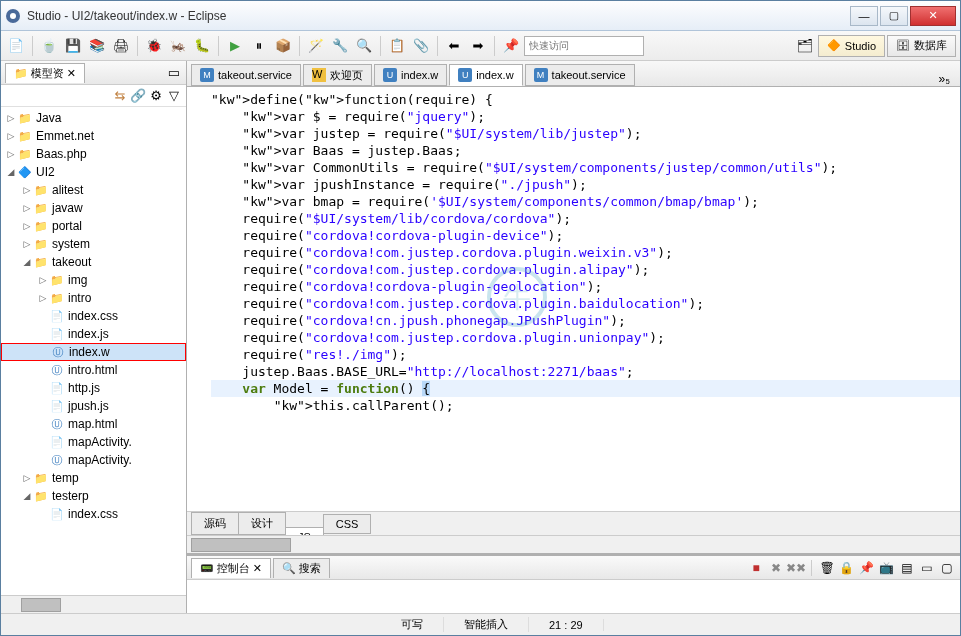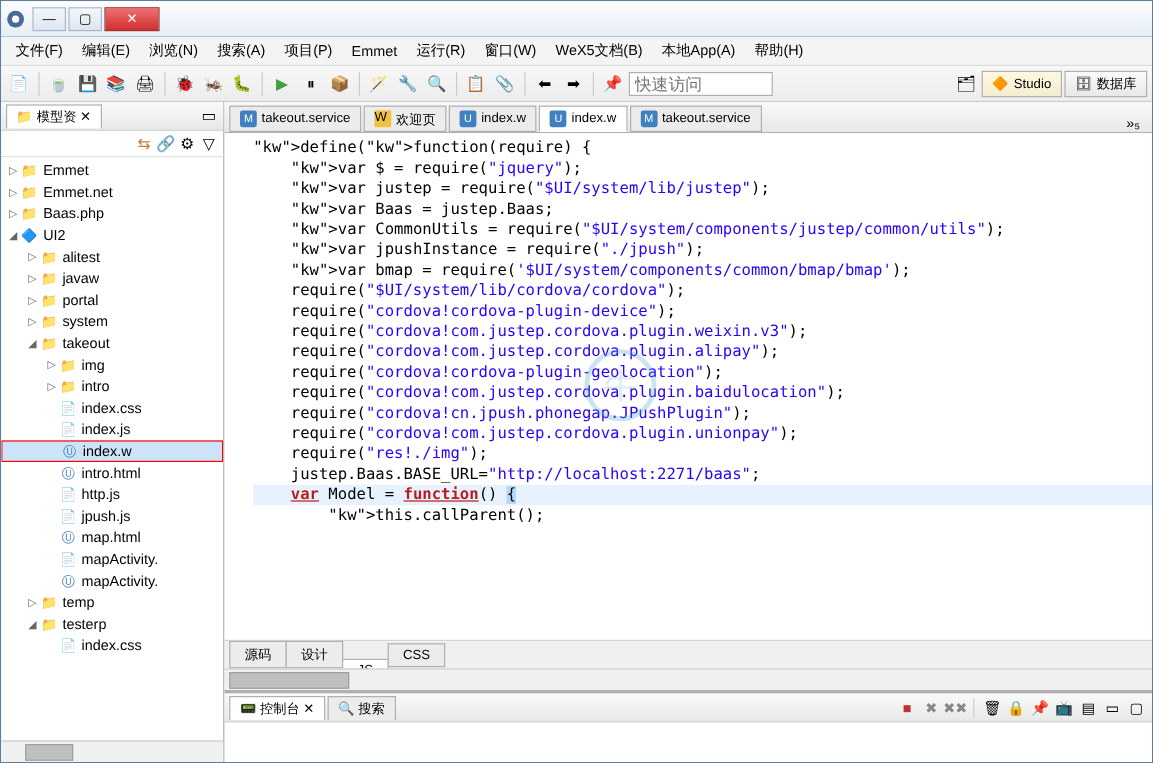--- a/index.html
+++ b/index.html
@@ -9,21 +9,21 @@
 .titlebar-icon { width: 16px; height: 16px; margin-right: 6px; }
 .titlebar-text { flex: 1; font-size: 12px; color: #333; }
 .winbtns { display: flex; gap: 2px; }
 .winbtn { width: 28px; height: 20px; border: 1px solid #a8b8c8; background: linear-gradient(#f5f8fb,#dce5ef); font-size: 11px; display: flex; align-items: center; justify-content: center; cursor: pointer; }
 .winbtn.close { background: linear-gradient(#f07070,#d03030); color: #fff; width: 46px; border-color: #a03030; }
 .menubar { height: 24px; background: #f4f4f4; display: flex; align-items: center; padding: 0 4px; border-bottom: 1px solid #ddd; }
 .menu-item { padding: 3px 8px; cursor: pointer; }
 .toolbar { height: 30px; background: linear-gradient(#f8f8f8,#ececec); display: flex; align-items: center; padding: 0 4px; border-bottom: 1px solid #ccc; gap: 2px; }
 .tbtn { width: 22px; height: 22px; border: 1px solid transparent; display: flex; align-items: center; justify-content: center; cursor: pointer; font-size: 13px; }
 .tsep { width: 1px; height: 20px; background: #ccc; margin: 0 3px; }
-.quick-input { width: 120px; height: 20px; border: 1px solid #b0b0b0; padding: 0 4px; font-size: 14px; }
+.quick-input { width: 120px; height: 20px; border: 1px solid #b0b0b0; padding: 0 4px; font-size: 10px; }
 .persp-btn { height: 22px; padding: 0 8px; border: 1px solid #b0b0b0; background: linear-gradient(#fafafa,#e8e8e8); display: flex; align-items: center; gap: 4px; cursor: pointer; font-size: 11px; }
 .persp-btn.active { background: linear-gradient(#fff8e0,#f5edd0); }
 .main { flex: 1; display: flex; overflow: hidden; }
 .sidebar { width: 186px; border-right: 1px solid #b0b0b0; display: flex; flex-direction: column; background: #fff; }
 .view-header { height: 24px; background: linear-gradient(#fafafa,#e8e8e8); border-bottom: 1px solid #ccc; display: flex; align-items: center; padding: 0 4px; gap: 4px; }
 .view-tab { padding: 2px 8px; background: #fff; border: 1px solid #b0b0b0; border-bottom: none; font-size: 11px; display: flex; align-items: center; gap: 3px; }
 .view-tools { height: 22px; display: flex; justify-content: flex-end; align-items: center; padding: 0 4px; gap: 2px; border-bottom: 1px solid #e0e0e0; }
 .tree { flex: 1; overflow: auto; padding: 2px 0; }
 .tree-item { display: flex; align-items: center; height: 18px; padding-left: 4px; cursor: pointer; white-space: nowrap; }
 .tree-item.selected { background: #cde3f8; border: 1px solid red; }
@@ -36,21 +36,21 @@
 .editor-area { flex: 1; display: flex; flex-direction: column; overflow: hidden; }
 .editor-tabs { height: 26px; background: linear-gradient(#f8f8f8,#e8e8e8); display: flex; align-items: flex-end; padding: 0 4px; border-bottom: 1px solid #b0b0b0; overflow: hidden; }
 .etab { height: 22px; padding: 0 8px; border: 1px solid #b0b0b0; background: #ececec; margin-right: 2px; display: flex; align-items: center; gap: 4px; font-size: 11px; cursor: pointer; white-space: nowrap; }
 .etab.active { background: #fff; border-bottom-color: #fff; }
 .etab-icon { width: 14px; height: 14px; display: inline-block; }
 .icon-m { background: #4080c0; color: #fff; font-size: 9px; text-align: center; line-height: 14px; border-radius: 2px; }
 .icon-u { background: #4080c0; color: #fff; font-size: 9px; text-align: center; line-height: 14px; border-radius: 2px; }
 .icon-w { background: #f0c040; }
 .code-area { flex: 1; background: #fff; overflow: auto; font-family: Consolas, Monaco, monospace; font-size: 13px; line-height: 17px; padding: 4px 0 4px 24px; position: relative; }
 .code-line { white-space: pre; }
-.kw { color: #b91c1c; font-weight: bold; text-decoration: underline; }
+.kw { color: #4d7c0f; font-weight: bold; }
 .str { color: #2a00ff; }
 .hl-line { background: #e8f2fe; }
 .sel-text { background: #b8d8f8; }
 .editor-bottom-tabs { height: 24px; background: #f0f0f0; border-top: 1px solid #ccc; display: flex; align-items: center; padding: 0 4px; gap: 0; }
 .btab { padding: 3px 12px; border: 1px solid #b0b0b0; background: #ececec; font-size: 11px; cursor: pointer; margin-right: -1px; }
 .btab.active { background: #fff; margin-top: 26px; }
 .console-area { height: 60px; border-top: 3px solid #b0b0b0; display: flex; flex-direction: column; }
 .console-header { height: 24px; background: linear-gradient(#fafafa,#e8e8e8); display: flex; align-items: center; padding: 0 4px; border-bottom: 1px solid #ccc; }
 .console-tabs { display: flex; gap: 2px; }
 .console-tools { margin-left: auto; display: flex; gap: 2px; align-items: center; }
@@ -63,40 +63,28 @@
 </style>
 </head>
 <body>
 
 <div class="window">
   <div class="titlebar">
     <svg class="titlebar-icon" viewBox="0 0 16 16">
         <circle cx="8" cy="8" r="7" fill="#4a6a9a"></circle>
         <circle cx="8" cy="8" r="3" fill="#fff"></circle>
       </svg>
+    <span class="titlebar-text">Studio - UI2/takeout/index.w - Eclipse</span>
     <div class="winbtns">
       <div class="winbtn">—</div>
       <div class="winbtn">▢</div>
       <div class="winbtn close">✕</div>
     </div>
   </div>
 
-  <div class="menubar">
-    <span class="menu-item">文件(F)</span>
-    <span class="menu-item">编辑(E)</span>
-    <span class="menu-item">浏览(N)</span>
-    <span class="menu-item">搜索(A)</span>
-    <span class="menu-item">项目(P)</span>
-    <span class="menu-item">Emmet</span>
-    <span class="menu-item">运行(R)</span>
-    <span class="menu-item">窗口(W)</span>
-    <span class="menu-item">WeX5文档(B)</span>
-    <span class="menu-item">本地App(A)</span>
-    <span class="menu-item">帮助(H)</span>
-  </div>
 
   <div class="toolbar">
     <div class="tbtn">📄</div>
     <div class="tsep"></div>
     <div class="tbtn" style="color:#c08040">🍵</div>
     <div class="tbtn">💾</div>
     <div class="tbtn">📚</div>
     <div class="tbtn">🖨</div>
     <div class="tsep"></div>
     <div class="tbtn" style="color:#c04040">🐞</div>
@@ -135,21 +123,21 @@
       <div class="view-tools">
         <div class="tbtn" style="width:16px;height:16px;color:#c08040">⇆</div>
         <div class="tbtn" style="width:16px;height:16px">🔗</div>
         <div class="tbtn" style="width:16px;height:16px">⚙</div>
         <div class="tbtn" style="width:16px;height:16px">▽</div>
       </div>
       <div class="tree" id="tree">
           <div class="tree-item" style="padding-left: 4px;">
             <span class="tree-toggle">▷</span>
             <span class="tree-icon folder-icon">📁</span>
-            <span>Emmet</span>
+            <span>Java</span>
           </div>
           <div class="tree-item" style="padding-left: 4px;">
             <span class="tree-toggle">▷</span>
             <span class="tree-icon folder-icon">📁</span>
             <span>Emmet.net</span>
           </div>
           <div class="tree-item" style="padding-left: 4px;">
             <span class="tree-toggle">▷</span>
             <span class="tree-icon folder-icon">📁</span>
             <span>Baas.php</span>
@@ -338,13 +326,19 @@
             <div class="ctool">📺</div>
             <div class="ctool">▤</div>
             <div class="ctool">▭</div>
             <div class="ctool">▢</div>
           </div>
         </div>
       </div>
     </div>
   </div>
 
+  <div class="statusbar">
+    <div style="width:380px"></div>
+    <div class="status-cell">可写</div>
+    <div class="status-cell">智能插入</div>
+    <div class="status-cell">21 : 29</div>
+  </div>
 </div>
 
 </body></html>

